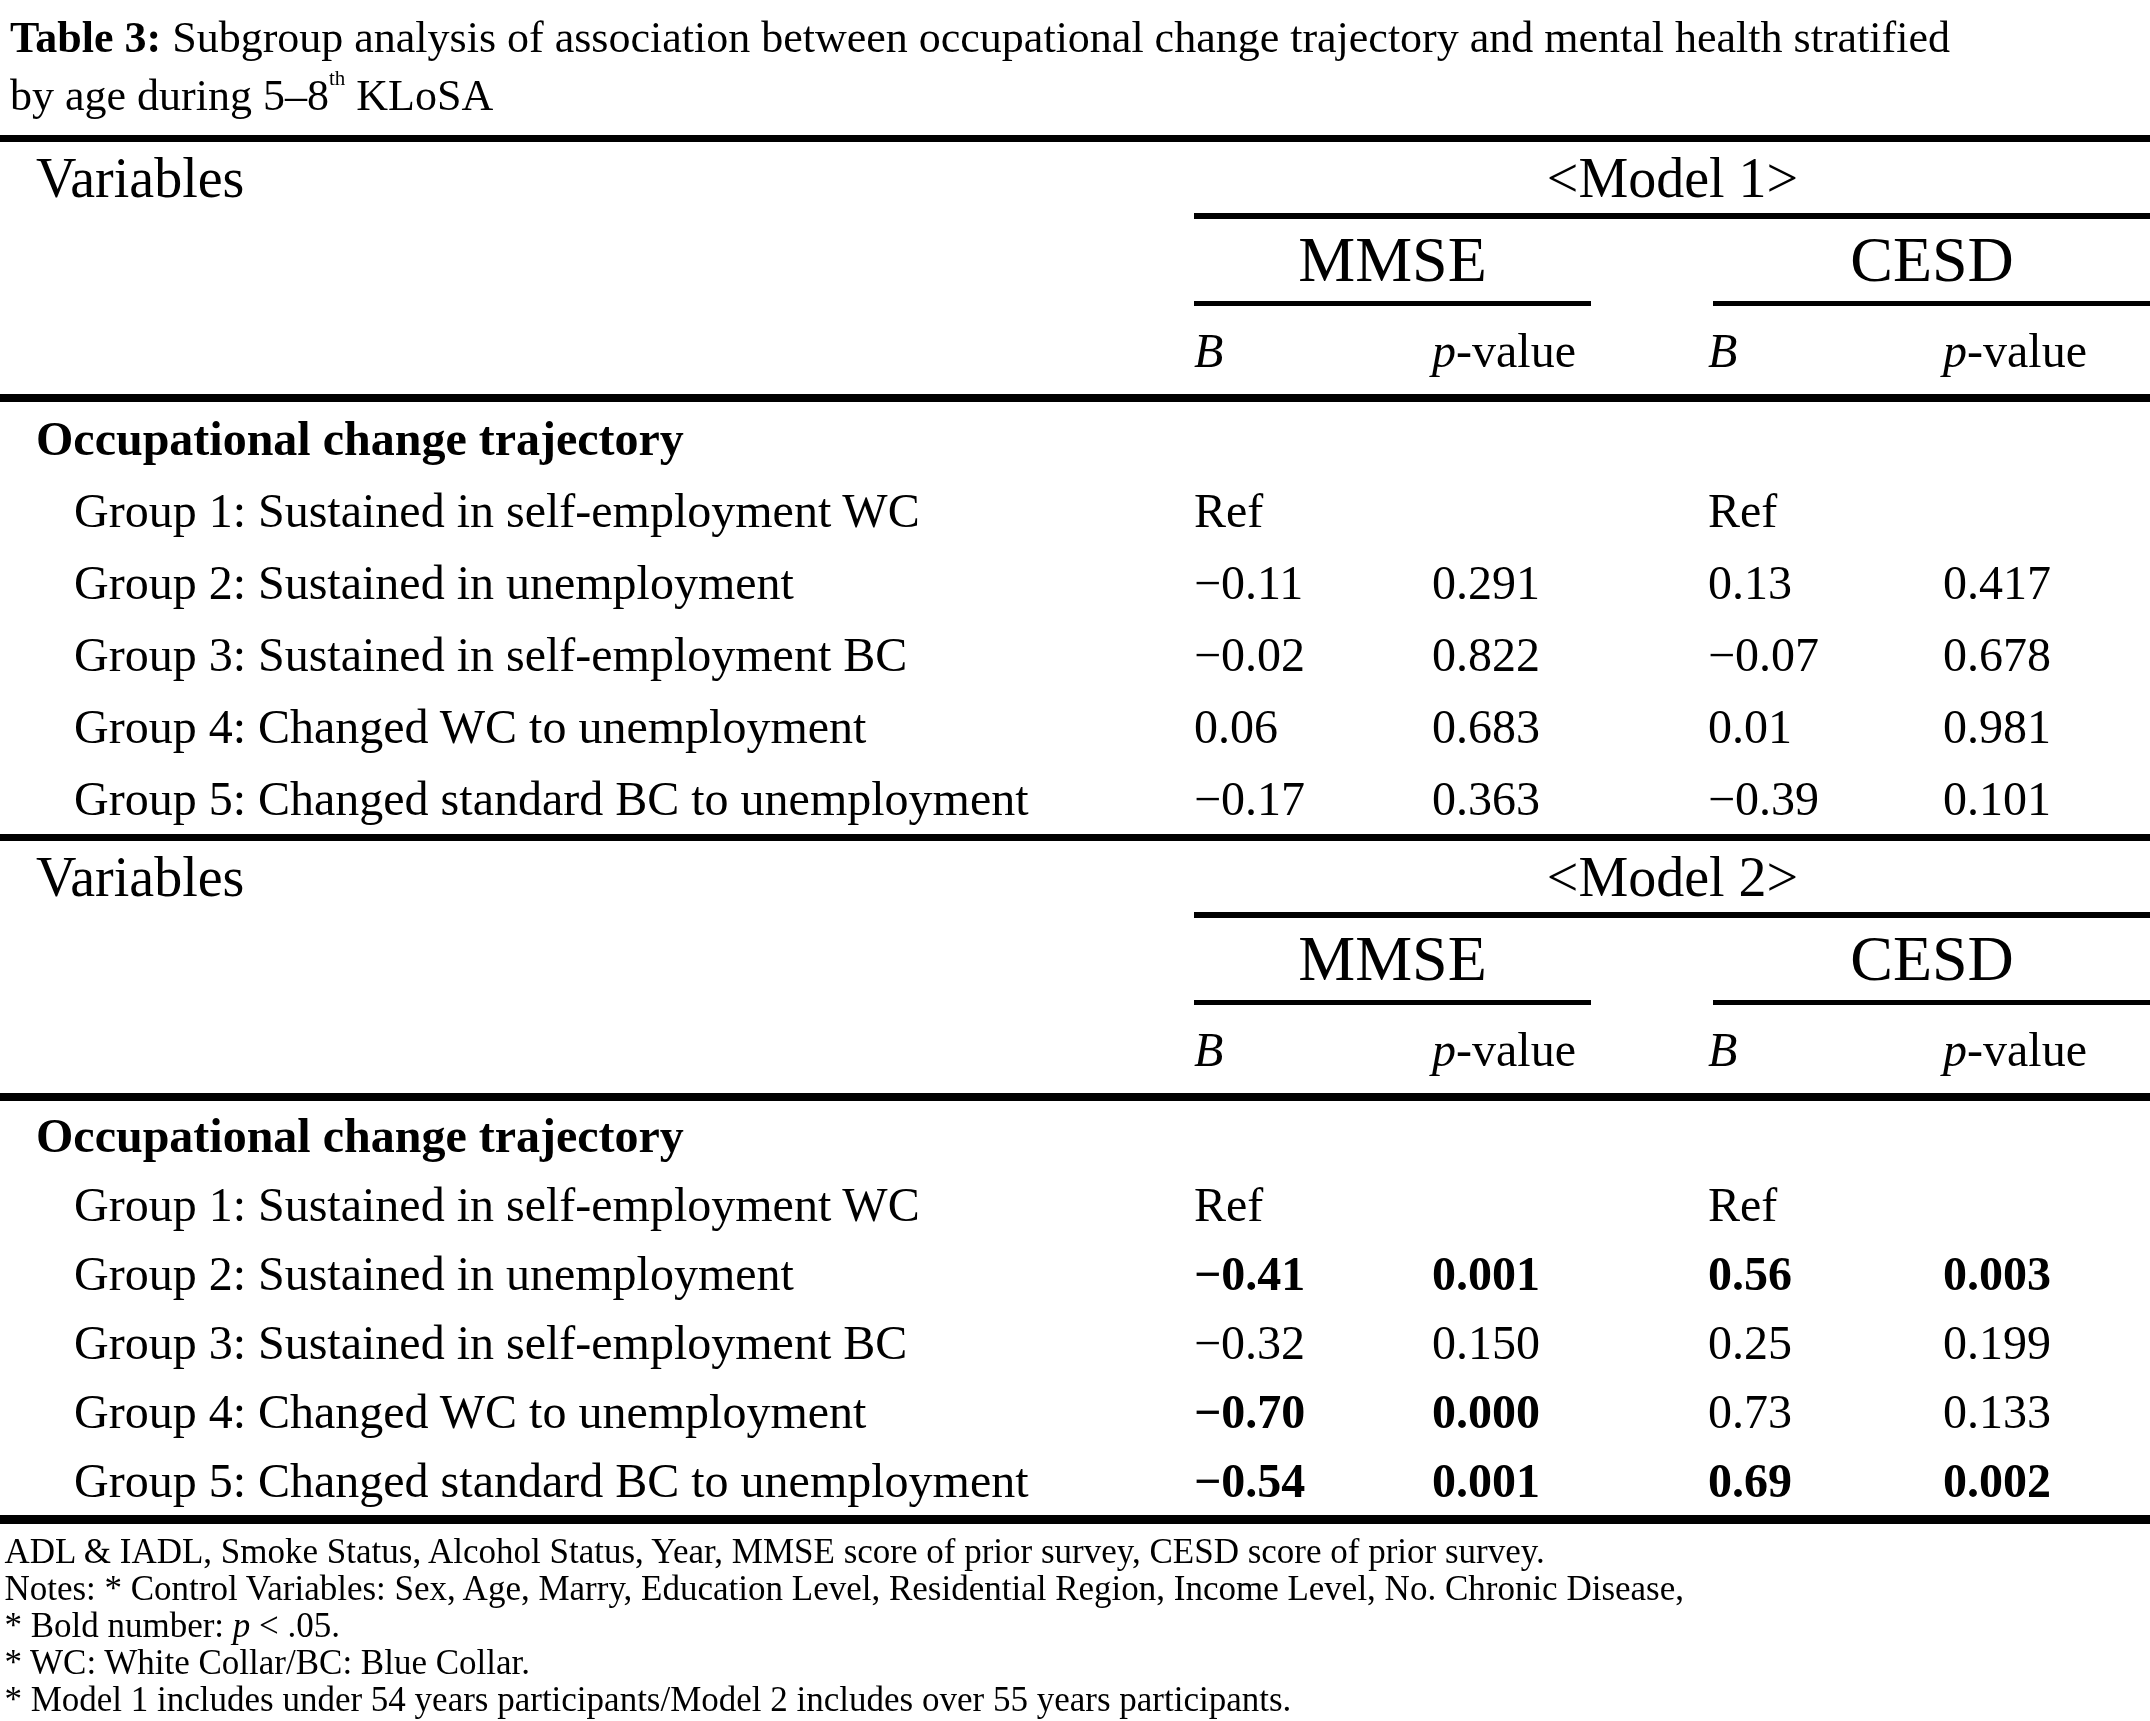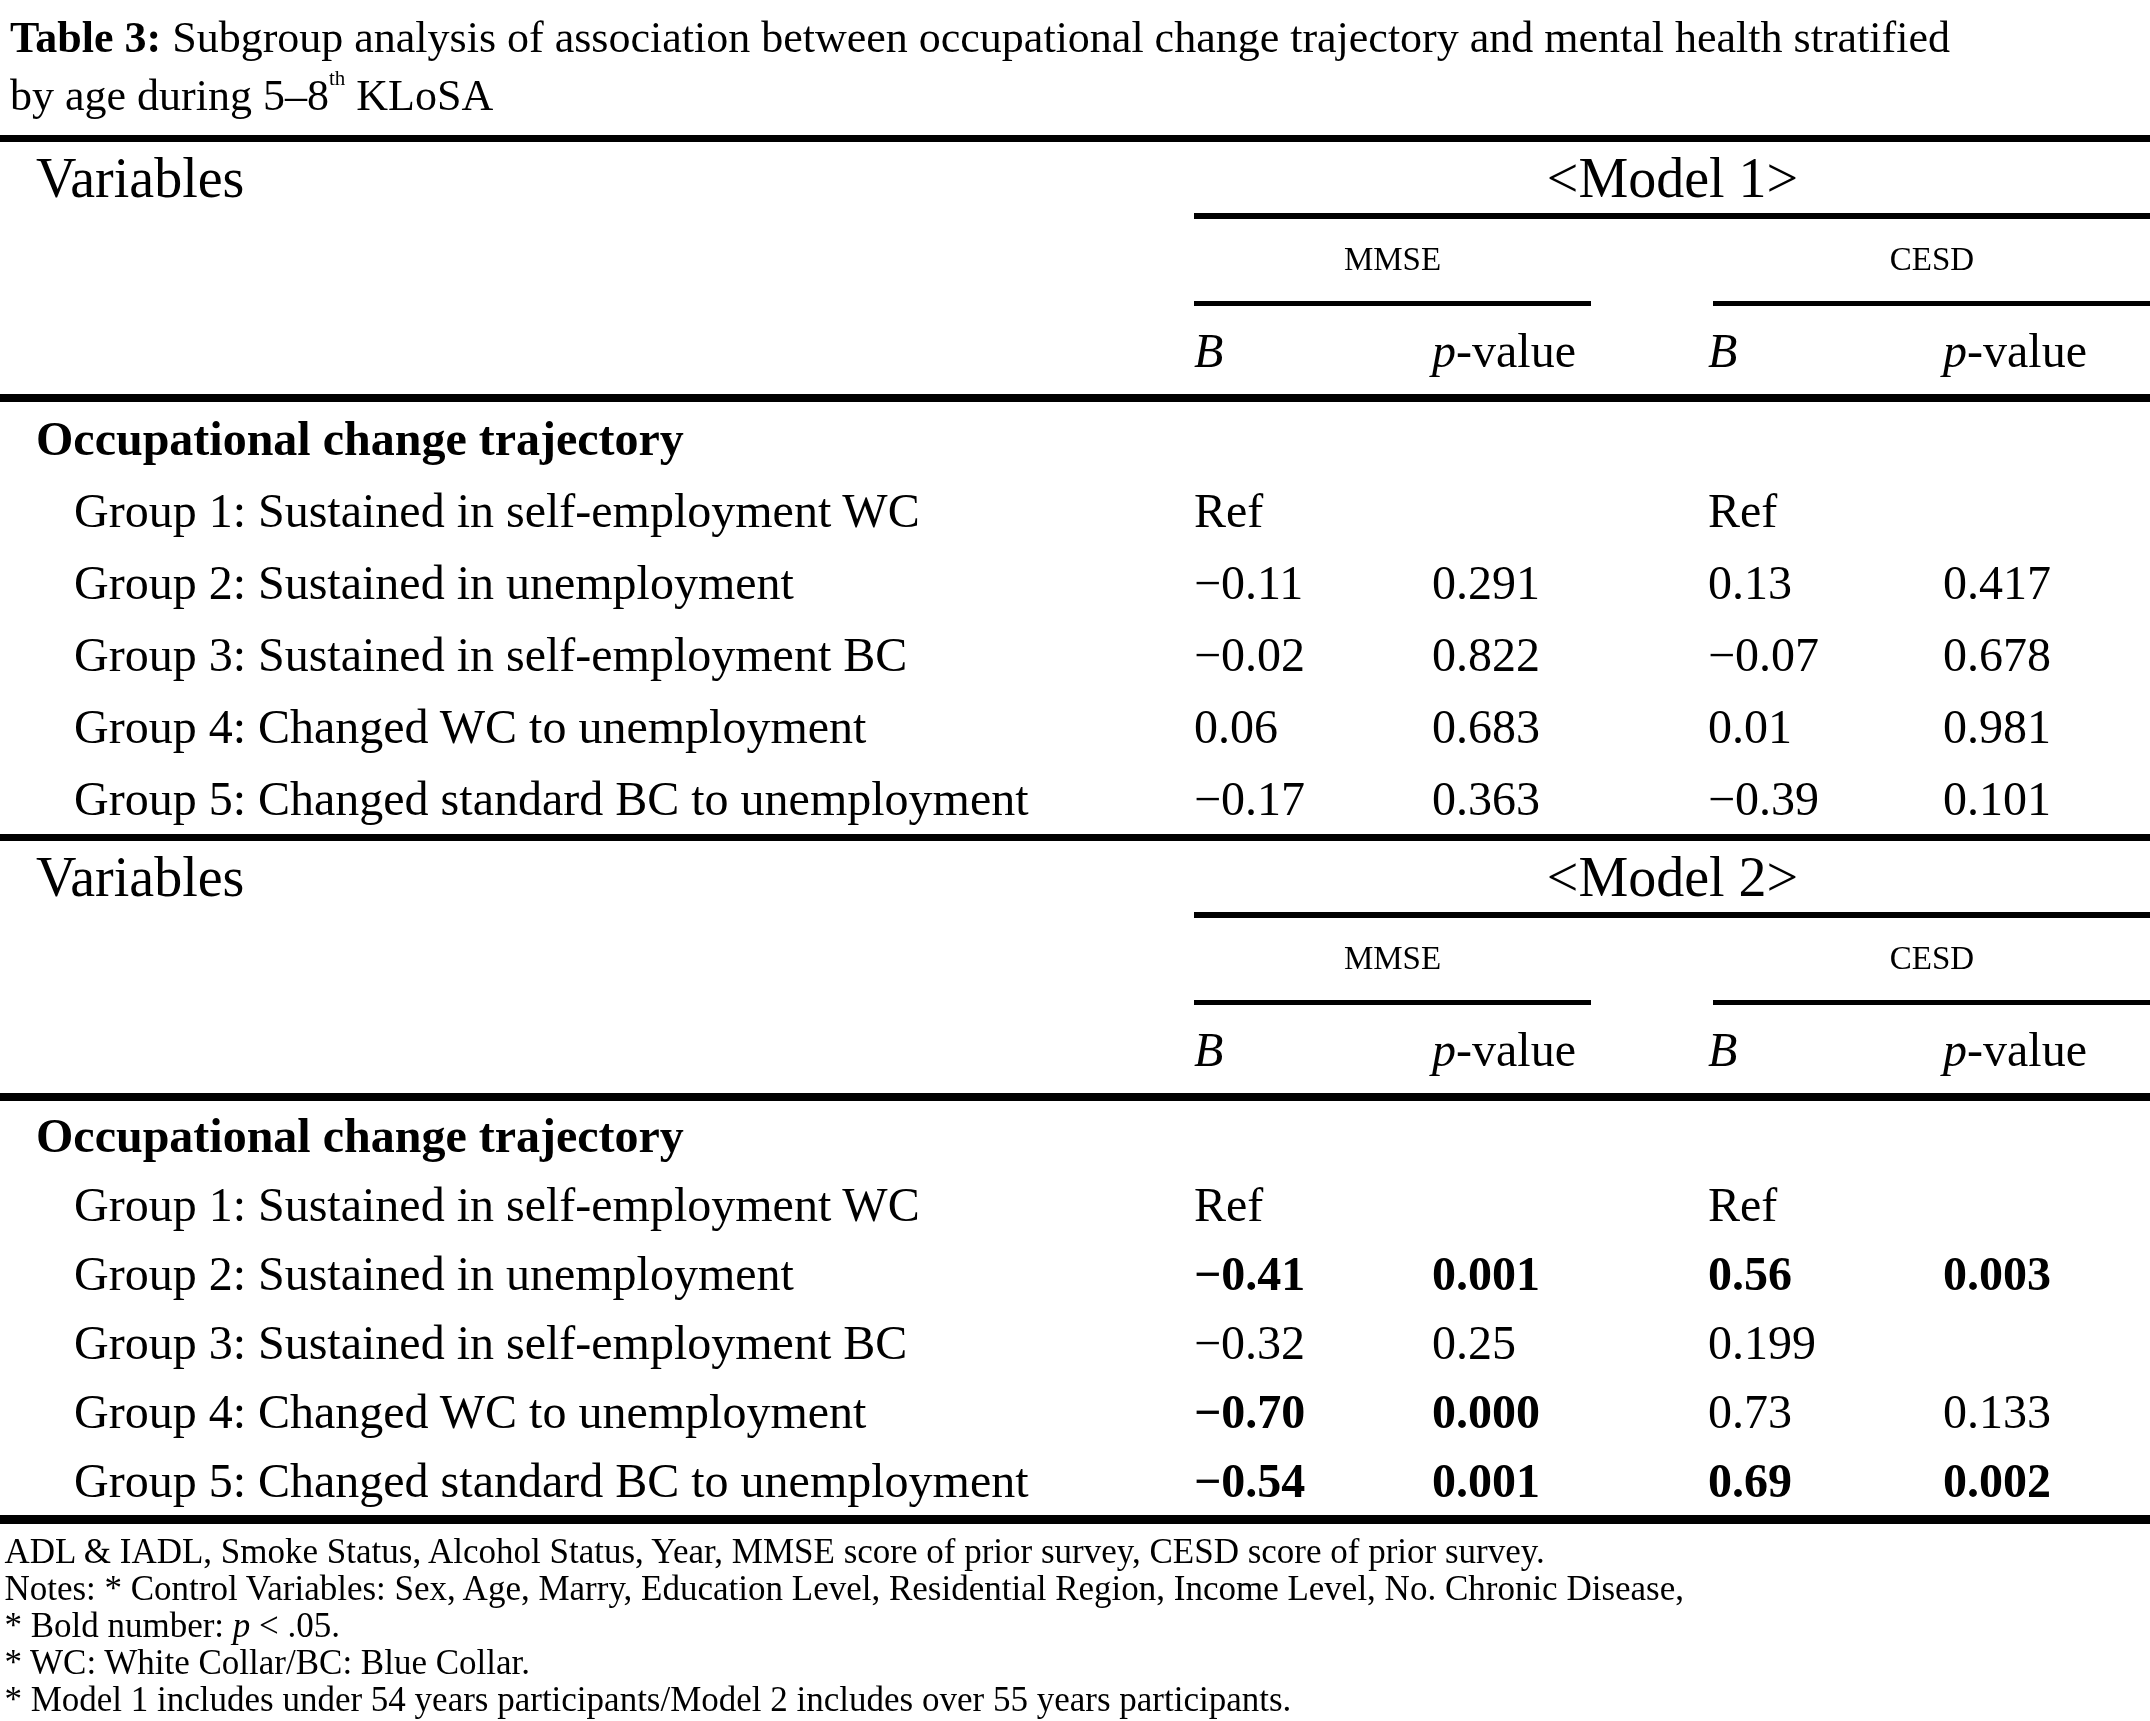--- a/index.html
+++ b/index.html
@@ -23,21 +23,21 @@
   .rule-top{height:7.7px;width:2151px;margin-top:10px;}
   .rule-underheader{height:7.7px;width:2151px;}
   .rule-sep{height:7.1px;width:2151px;}
   .rule-bottom{height:8.8px;width:2151px;}
   .rule-model{height:5.5px;width:957px;margin-left:1194px;}
   
   .g5{display:grid;grid-template-columns:1194px 238px 276px 235px 208px;}
   .g2{display:grid;grid-template-columns:1194px 957px;}
   .g4{display:grid;grid-template-columns:1194px 397px 122px 438px;}
   .hrow1{height:71px;align-items:center;font-size:56px;}
-  .hrow2{height:82px;align-items:center;font-size:33px;}
+  .hrow2{height:82px;align-items:center;font-size:64px;}
   .hrow3{height:88px;align-items:center;font-size:48px;}
   .subrules{height:5.5px;}
   .subrules .fill{background:#000000;height:5.5px;}
   .center{text-align:center;}
   .varlabel{padding-left:36px;}
   
   .brow{align-items:center;font-size:48px;}
   .b1 .brow{height:72px;}
   .b2 .brow{height:69px;}
   .section-label{font-weight:700;padding-left:36px;}
@@ -181,20 +181,21 @@
     <div class="g5 brow">
       <div class="group-label">Group 2: Sustained in unemployment</div>
       <div class="val bold">−0.41</div>
       <div class="val bold">0.001</div>
       <div class="val bold">0.56</div>
       <div class="val bold">0.003</div>
     </div>
     <div class="g5 brow">
       <div class="group-label">Group 3: Sustained in self-employment BC</div>
       <div class="val">−0.32</div>
+      <div class="val">0.150</div>
       <div class="val">0.25</div>
       <div class="val">0.199</div>
     </div>
     <div class="g5 brow">
       <div class="group-label">Group 4: Changed WC to unemployment</div>
       <div class="val bold">−0.70</div>
       <div class="val bold">0.000</div>
       <div class="val">0.73</div>
       <div class="val">0.133</div>
     </div>

